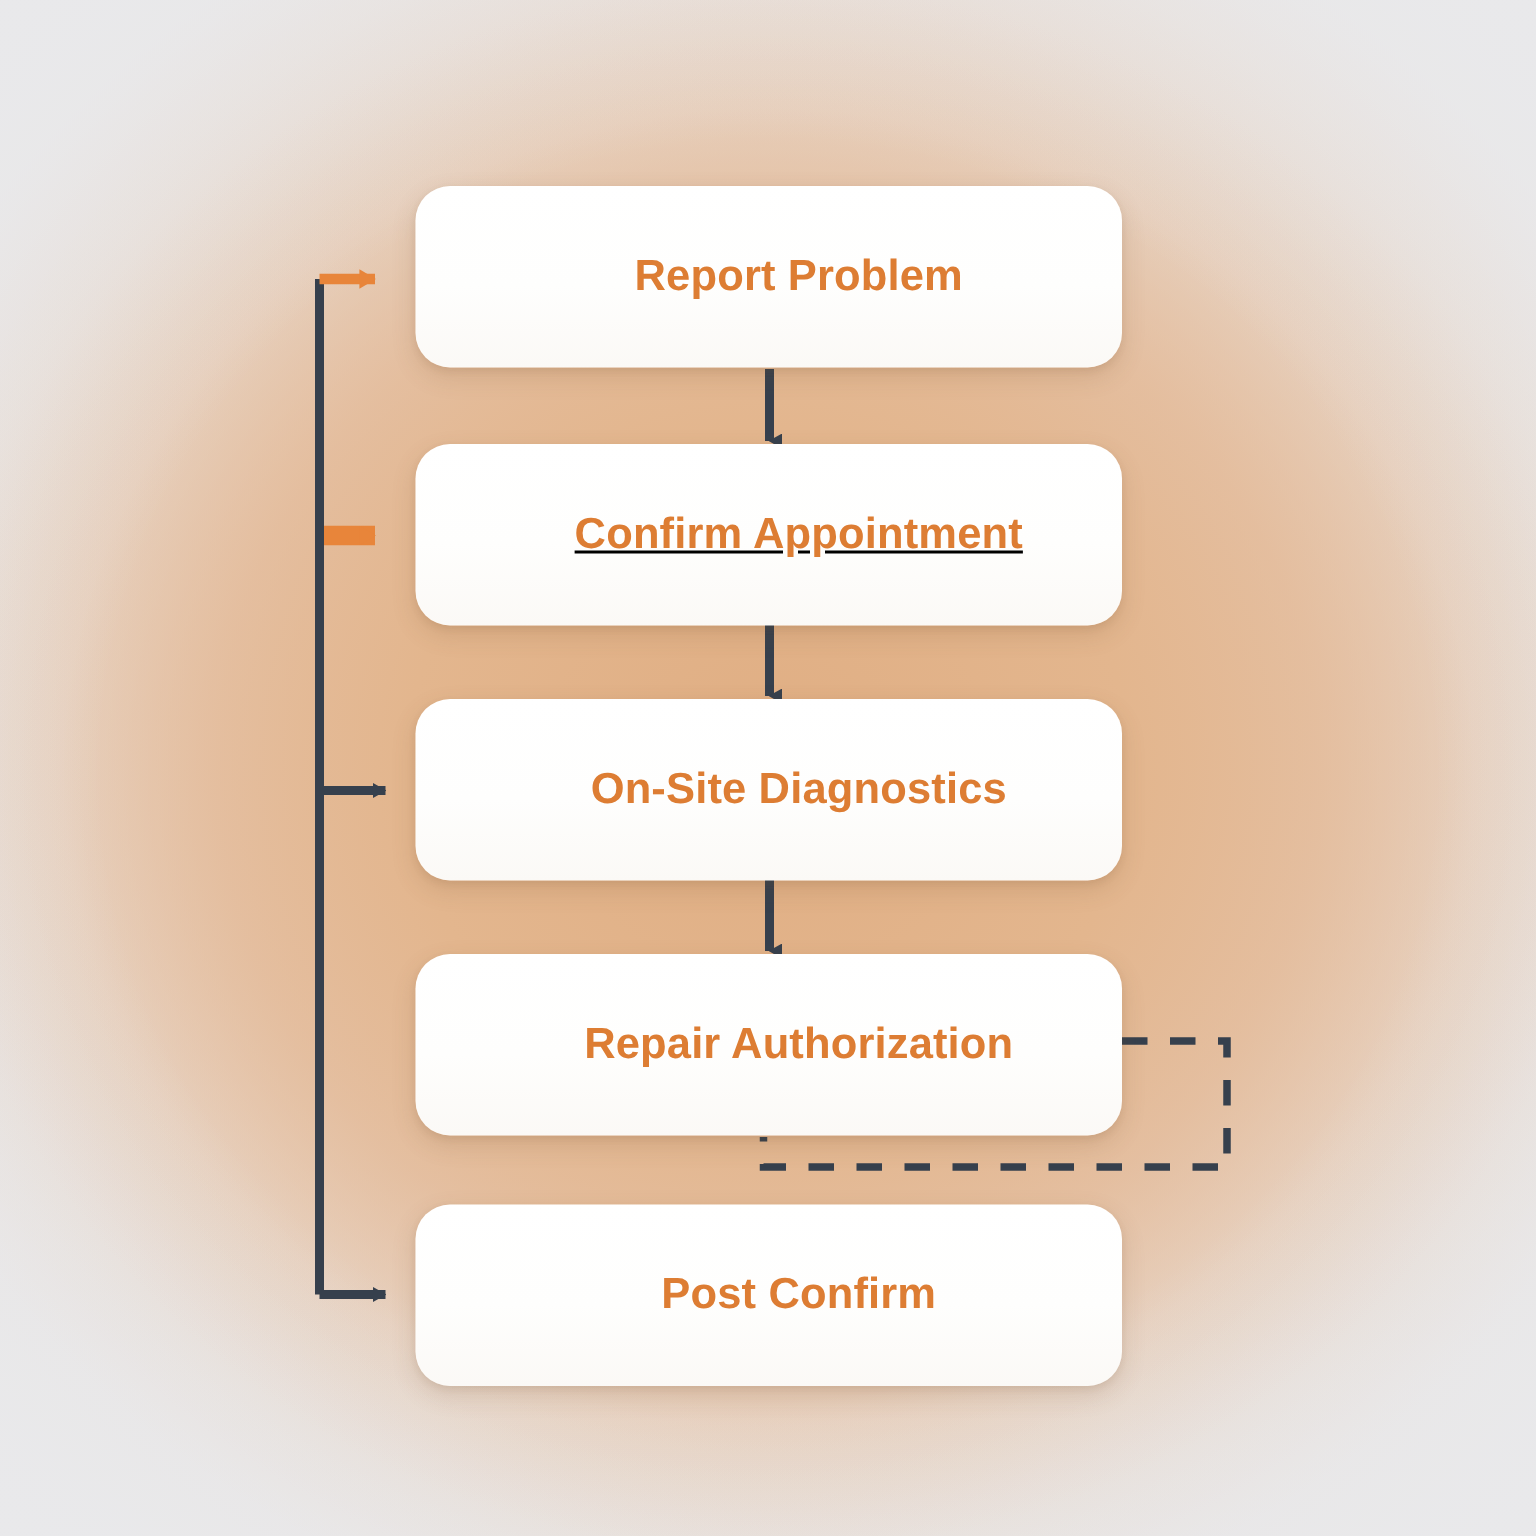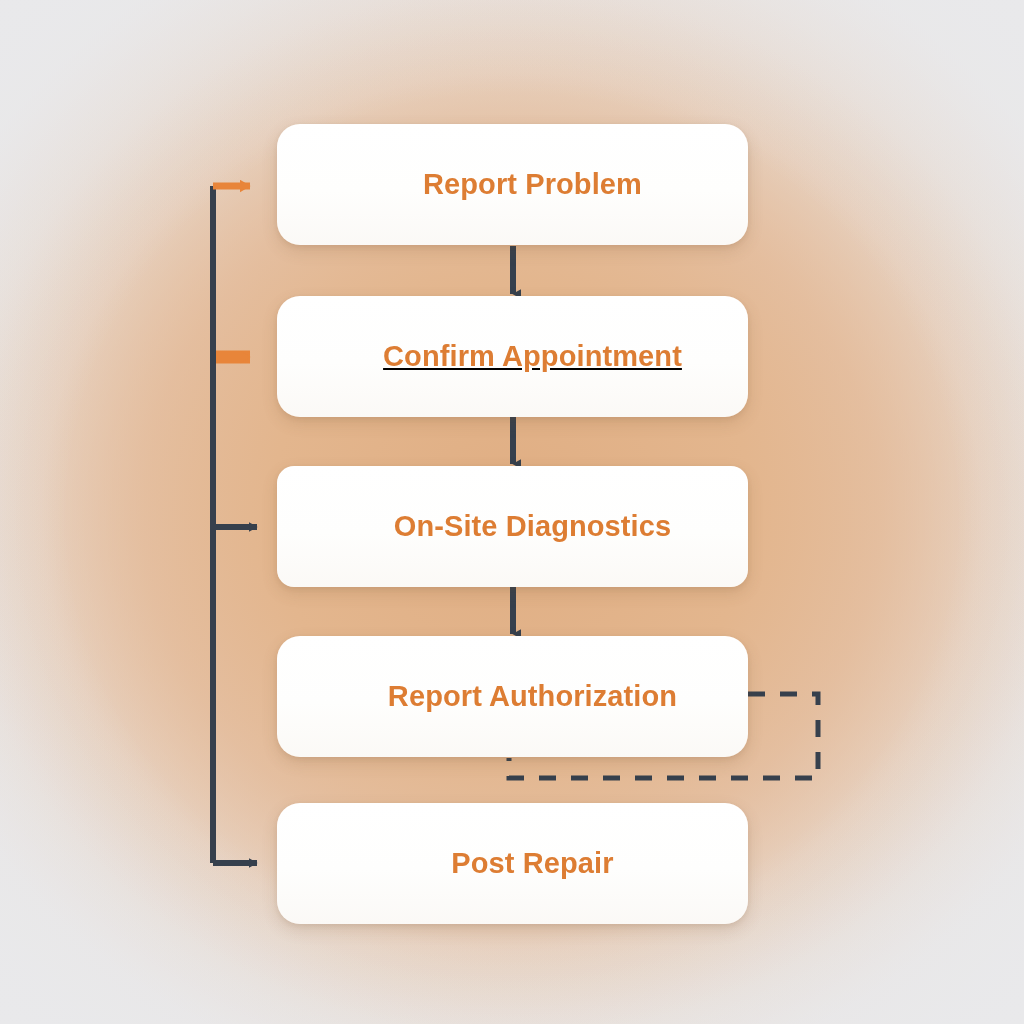--- a/index.html
+++ b/index.html
@@ -129,25 +129,25 @@
   </svg>
 
   <div class="node" style="top:124px;">
     <span class="node-label">Report Problem</span>
   </div>
 
   <div class="node" style="top:296px;text-decoration:underline;">
     <span class="node-label">Confirm Appointment</span>
   </div>
 
-  <div class="node" style="top:466px;border-radius:17px;">
+  <div class="node" style="top:466px;">
     <span class="node-label">On-Site Diagnostics</span>
   </div>
 
   <div class="node" style="top:636px;">
-    <span class="node-label">Report Authorization</span>
+    <span class="node-label">Repair Authorization</span>
   </div>
 
   <div class="node" style="top:803px;">
-    <span class="node-label">Post Repair</span>
+    <span class="node-label">Post Confirm</span>
   </div>
 
 </div>
 
 </body></html>

